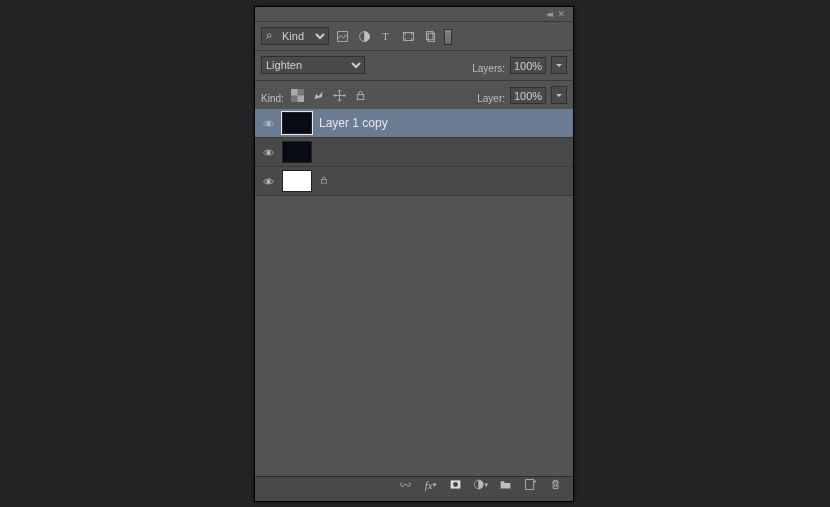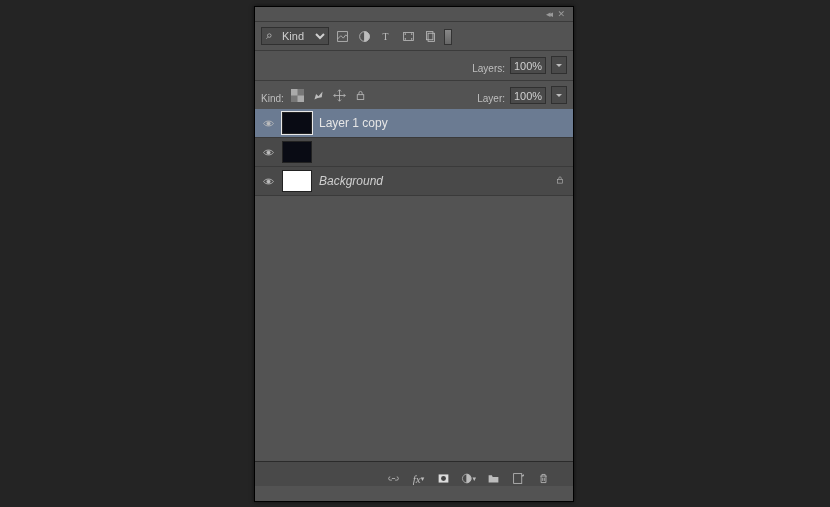--- a/index.html
+++ b/index.html
@@ -34,21 +34,21 @@
 .eye{width:14px;display:flex;justify-content:center}
 .eye svg{width:13px;height:13px;color:#bdbdbd}
 .thumb{width:30px;height:22px;border:1px solid #222;box-sizing:border-box}
 .thumb.sel{outline:1px solid #e8e8e8;outline-offset:0}
 .thumb.black{background:#090b14}
 .thumb.white{background:#fff}
 .lname{flex:1;color:#d8d8d8;font-size:12px}
 .lname.italic{font-style:italic;color:#cfcfcf}
 .lockmark{width:12px;color:#b5b5b5}
 .lockmark svg{width:10px;height:10px}
-.footer{position:absolute;bottom:15px;left:0;right:0;height:24px;background:#494949;border-top:1px solid #2b2b2b;display:flex;justify-content:flex-end;align-items:flex-end;gap:10px;padding:0 22px;color:#aeaeae}
+.footer{position:absolute;bottom:0;left:0;right:0;height:24px;background:#494949;border-top:1px solid #2b2b2b;display:flex;justify-content:flex-end;align-items:flex-start;gap:10px;padding:0 10px;color:#aeaeae}
 .footer .icn{width:15px;height:15px}
 .spacer{flex:1}
 .swatch{width:6px;height:14px;background:linear-gradient(#888,#666);border:1px solid #333}
 </style>
 </head>
 <body>
 
 <div class="panel">
 
   <div class="titlebar">
@@ -92,20 +92,23 @@
     <span class="icn">
         <svg viewBox="0 0 16 16" fill="none" stroke="currentColor">
           <rect x="3" y="2" width="8" height="10"></rect>
           <rect x="5" y="4" width="8" height="10"></rect>
         </svg>
       </span>
     <span class="swatch"></span>
   </div>
 
   <div class="row blend">
+    <select class="blend-sel">
+      <option>Lighten</option>
+    </select>
     <span class="spacer"></span>
     <span class="lbl">Layers:</span>
     <input class="pct-box" value="100%" style="">
     <span class="drop-btn"></span>
   </div>
 
   <div class="row">
     <span class="lbl">Kind:</span>
     <span class="lock-icons">
       <span class="icn">
@@ -161,21 +164,20 @@
         <span class="lockmark"></span>
       </div>
       <div class="layer">
         <span class="eye">
           <svg viewBox="0 0 16 16" fill="none" stroke="currentColor">
             <path d="M2 8 C4 4 12 4 14 8 C12 12 4 12 2 8 Z"></path>
             <circle cx="8" cy="8" r="2" fill="currentColor"></circle>
           </svg>
         </span>
         <span class="thumb white"></span>
-        <span class="lname italic">Background</span>
         <span class="lockmark"><svg viewBox="0 0 16 16" fill="none" stroke="currentColor">
             <rect x="4" y="7" width="8" height="6"></rect>
             <path d="M6 7 V5 a2 2 0 0 1 4 0 V7"></path>
           </svg></span>
       </div>
     </div>
 
   <div class="footer">
     <span class="icn">
         <svg viewBox="0 0 16 16" fill="none" stroke="currentColor">

